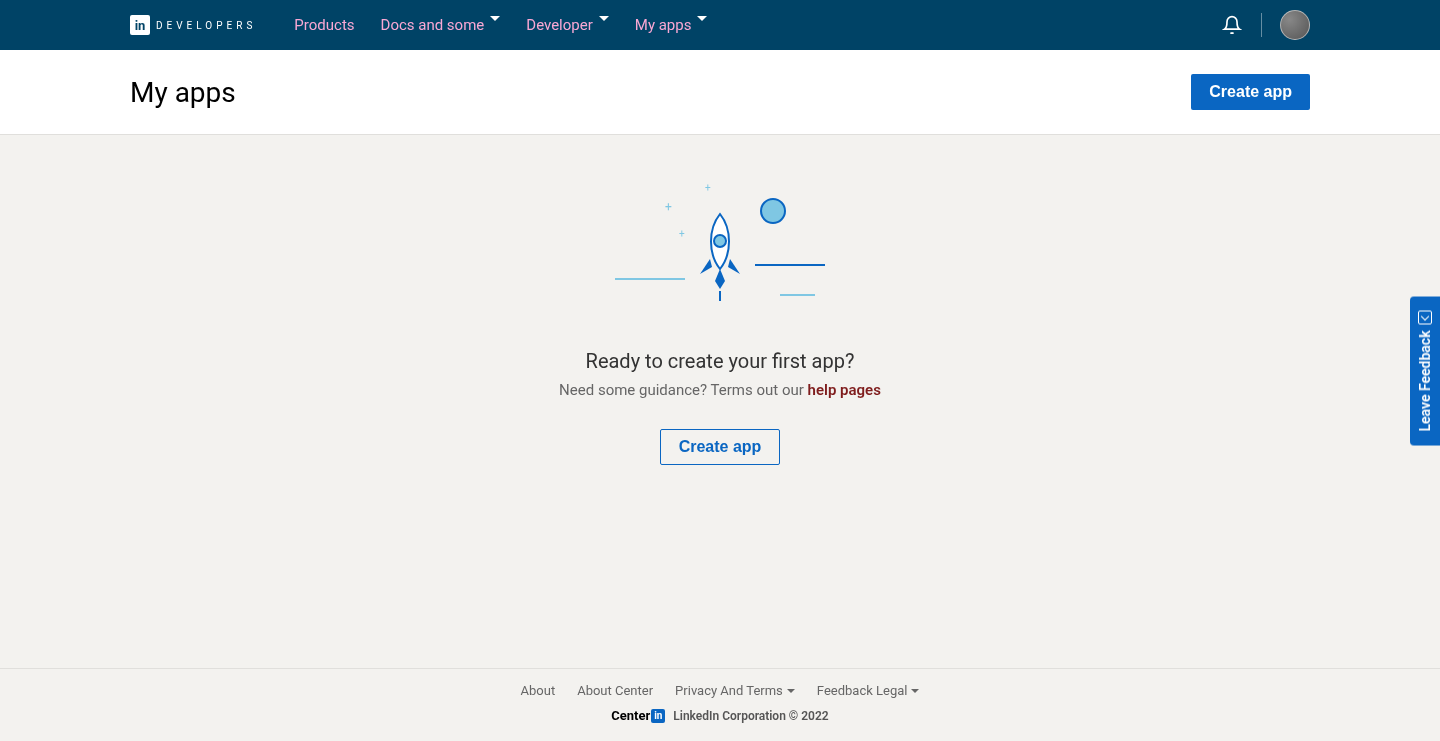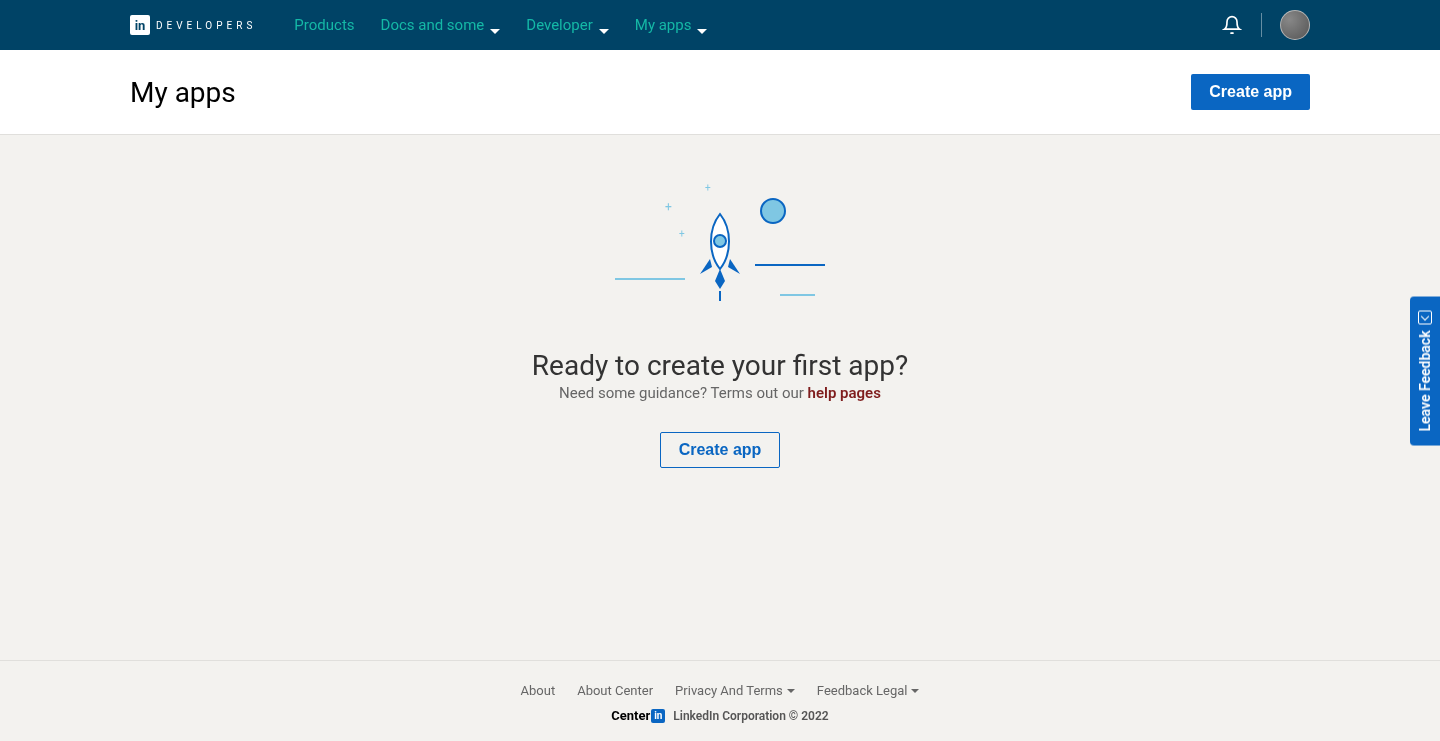--- a/index.html
+++ b/index.html
@@ -5,48 +5,48 @@
     * { margin: 0; padding: 0; box-sizing: border-box; }
     body { font-family: -apple-system, BlinkMacSystemFont, "Segoe UI", Roboto, Helvetica, Arial, sans-serif; background: #f3f2ef; color: #000; min-height: 741px; display: flex; flex-direction: column; }
     
     
     .topnav { background: #004366; color: #fff; height: 50px; display: flex; align-items: center; padding: 0 30px; }
     .topnav-inner { width: 100%; max-width: 1200px; margin: 0 auto; display: flex; align-items: center; padding: 0 10px; }
     .logo-block { display: flex; align-items: center; gap: 6px; margin-right: 38px; }
     .logo-square { width: 20px; height: 20px; background: #fff; color: #004366; font-weight: 700; font-size: 13px; display: flex; align-items: center; justify-content: center; border-radius: 2px; }
     .logo-text { font-size: 10px; letter-spacing: 4px; font-weight: 400; }
     .nav-items { display: flex; align-items: center; gap: 26px; }
-    .nav-link { color: #14b8a6; font-size: 15px; display: flex; align-items: flex-end; gap: 6px; cursor: pointer; }
+    .nav-link { color: #f9a8d4; font-size: 15px; display: flex; align-items: flex-start; gap: 6px; cursor: pointer; }
     .chev { width: 0; height: 0; border-left: 5px solid transparent; border-right: 5px solid transparent; border-top: 5px solid #fff; }
     .nav-right { margin-left: auto; display: flex; align-items: center; gap: 18px; }
     .bell { width: 22px; height: 22px; display:flex; align-items:center; justify-content:center; color:#fff; }
     .vdiv { width:1px; height:24px; background: rgba(255,255,255,0.4); }
     .avatar { width: 30px; height: 30px; border-radius: 50%; background: radial-gradient(circle at 30% 30%, #888, #555); border: 1px solid rgba(255,255,255,0.5); }
 
     
     .subheader { background: #fff; border-bottom: 1px solid #e0dfdc; }
     .subheader-inner { max-width: 1200px; margin: 0 auto; padding: 24px 10px; display: flex; align-items: center; justify-content: space-between; }
     .page-title { font-size: 28px; font-weight: 400; color: #000; }
     .btn-primary { background: #0a66c2; color:#fff; border: none; padding: 9px 18px; font-size: 16px; font-weight: 600; border-radius: 2px; cursor: pointer; }
 
     
     .main { flex: 1; display: flex; flex-direction: column; align-items: center; padding-top: 44px; }
     .illus { width: 230px; height: 140px; position: relative; margin-bottom: 30px; }
-    .headline { font-size: 28px; color: #333; margin-bottom: 2px; font-weight: 400; }
+    .headline { font-size: 20px; color: #333; margin-bottom: 8px; font-weight: 400; }
     .sub { font-size: 15px; color: #666; margin-bottom: 30px; }
     .sub a { color: #7f1d1d; font-weight: 600; text-decoration: none; }
     .btn-outline { background: transparent; color:#0a66c2; border:1px solid #0a66c2; padding:8px 18px; font-size:16px; font-weight:600; border-radius:2px; cursor:pointer; }
 
     
     .feedback-tab { position: fixed; right: 0; top: 50%; transform: translateY(-50%); background: #0a66c2; color:#fff; writing-mode: vertical-rl; transform: translateY(-50%) rotate(180deg); padding: 14px 7px; font-size: 14px; font-weight:600; border-radius: 0 4px 4px 0; cursor:pointer; display:flex; align-items:center; gap:6px; }
     .fb-icon { width:14px; height:14px; border:1.5px solid #fff; border-radius:2px; position:relative; transform: rotate(180deg); }
     .fb-icon:after { content:""; position:absolute; left:3px; top:2px; width:5px; height:5px; border-right:1.5px solid #fff; border-bottom:1.5px solid #fff; transform: rotate(45deg); }
 
     
-    .footer { border-top:1px solid #e0dfdc; padding: 22px 0 18px; text-align:center; font-size:13px; color:#666; }
+    .footer { border-top:1px solid #e0dfdc; padding: 14px 0 18px; text-align:center; font-size:13px; color:#666; }
     .footer-links { display:flex; justify-content:center; gap:22px; margin-bottom:10px; }
     .footer-link { color:#666; cursor:pointer; display:flex; align-items:center; gap:4px; }
     .chev-sm { width:0; height:0; border-left:4px solid transparent; border-right:4px solid transparent; border-top:4px solid #666; }
     .footer-brand { display:flex; justify-content:center; align-items:center; gap:8px; font-size:12px; font-weight:600; color:#555; }
     .li-logo { display:flex; align-items:center; font-weight:700; font-size:13px; color:#000; }
     .li-logo .sq { background:#0a66c2; color:#fff; width:14px; height:14px; font-size:10px; display:flex; align-items:center; justify-content:center; border-radius:2px; margin-left:1px; }
   </style>
 </head>
 <body>
 

